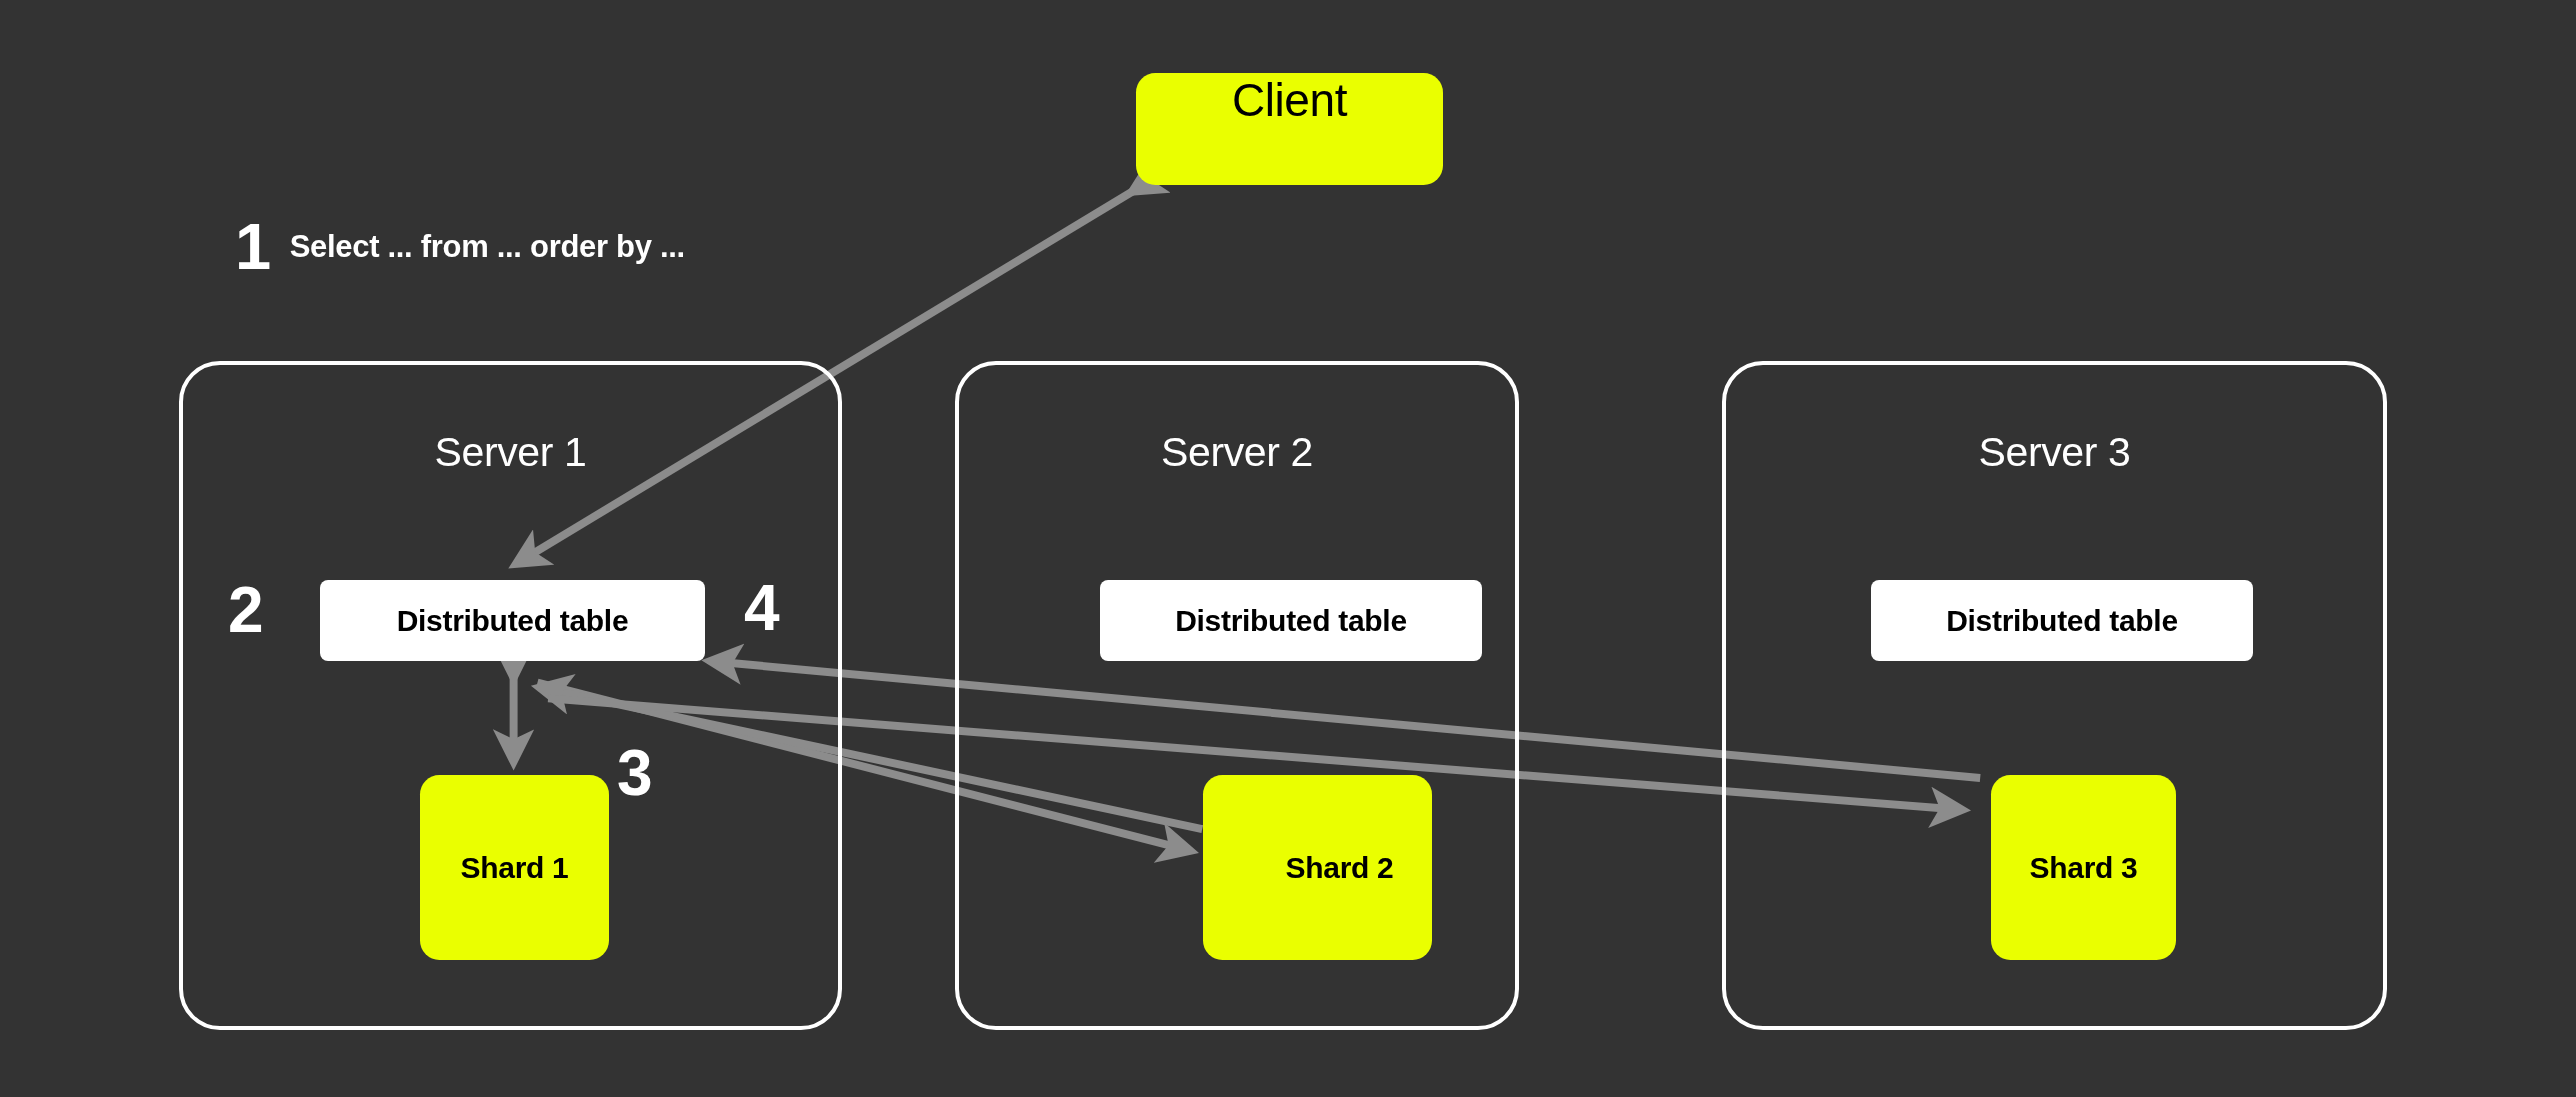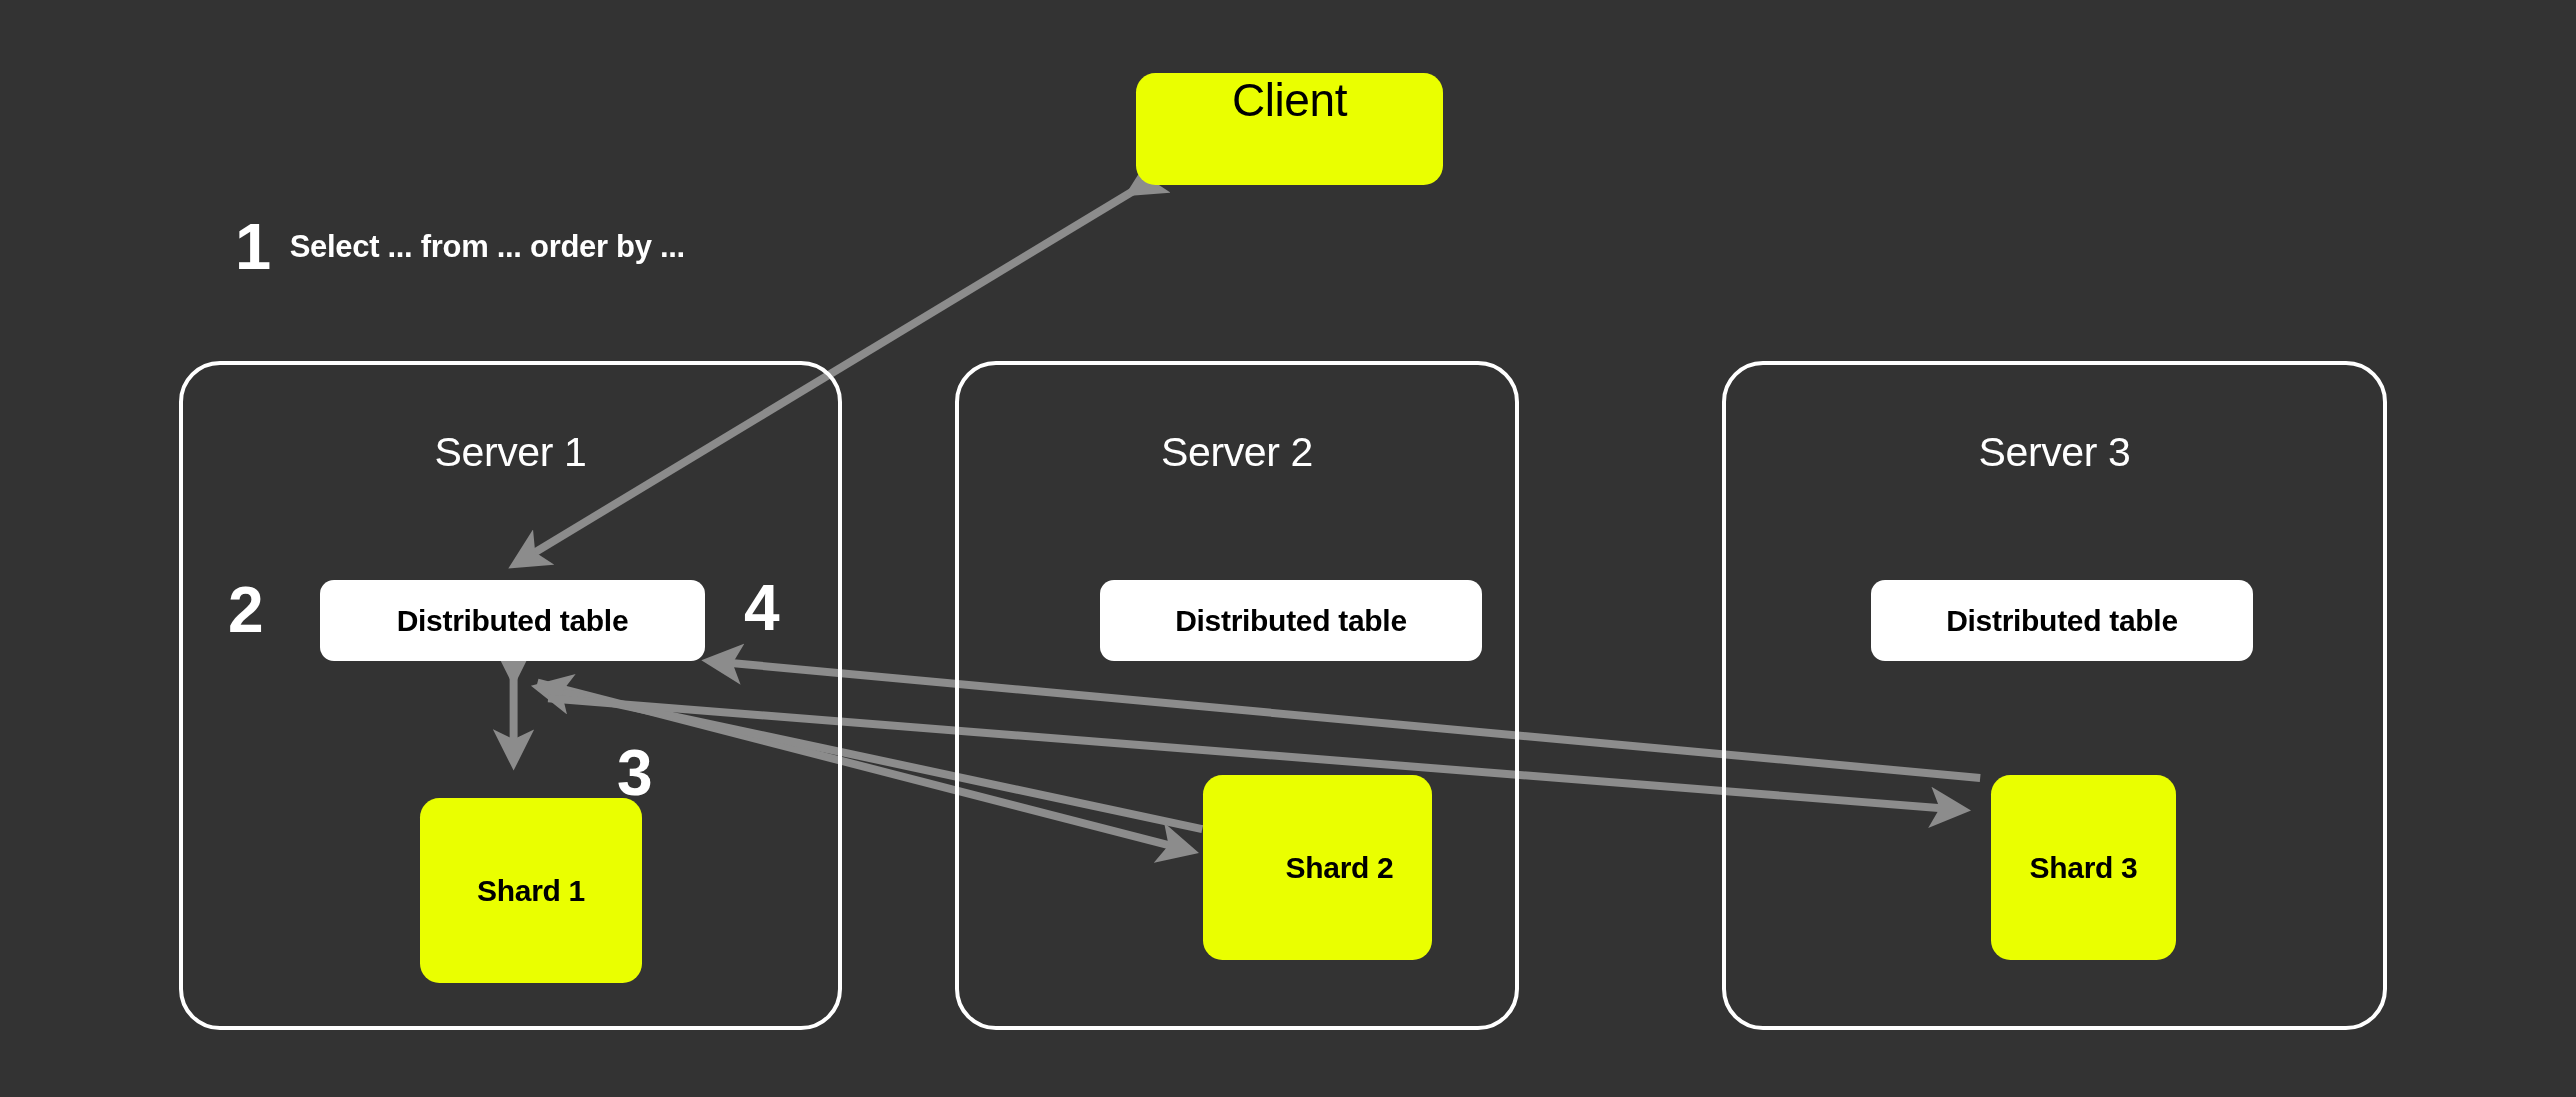--- a/index.html
+++ b/index.html
@@ -79,21 +79,21 @@
     font-size: 41px;
     font-weight: 400;
     letter-spacing: -0.4px;
   }
   
   .dist-table {
     position: absolute;
     top: 215px;
     height: 81px;
     background: #FFFFFF;
-    border-radius: 14px;
+    border-radius: 8px;
     display: flex;
     align-items: center;
     justify-content: center;
     color: #000000;
     font-size: 30px;
     font-weight: 700;
     letter-spacing: -0.3px;
   }
   #dist-table-1 { left: 137px; width: 385px; }
   #dist-table-2 { left: 141px; width: 382px; }
@@ -105,21 +105,21 @@
     background: #EAFF00;
     border-radius: 19.4px;
     display: flex;
     align-items: center;
     justify-content: center;
     color: #000000;
     font-size: 30px;
     font-weight: 700;
     letter-spacing: -0.3px;
   }
-  #shard-1 { left: 237px; top: 410px; width: 222px; height: 185px; margin-top: 23px; }
+  #shard-1 { left: 237px; top: 410px; width: 189px; height: 185px; }
   #shard-2 { left: 244px; top: 410px; width: 185px; height: 185px; padding-left: 44px; }
   #shard-3 { left: 265px; top: 410px; width: 185px; height: 185px; }
 
   
   .step-num {
     position: absolute;
     color: #FFFFFF;
     font-size: 64px;
     font-weight: 700;
     letter-spacing: -0.9px;

